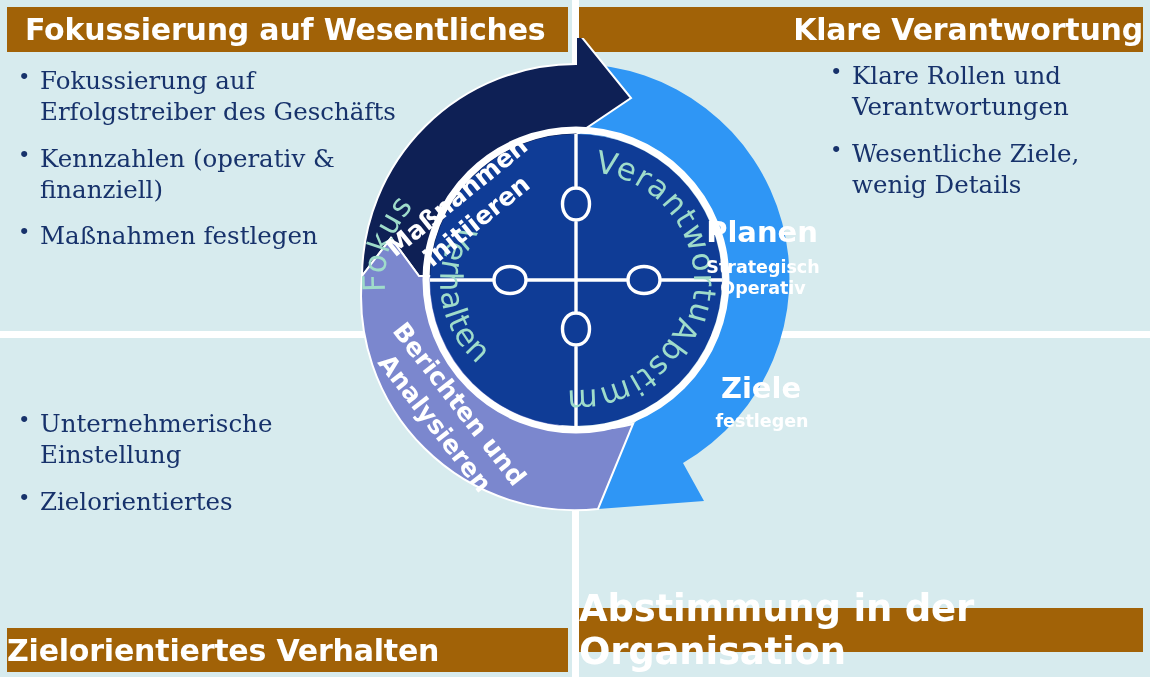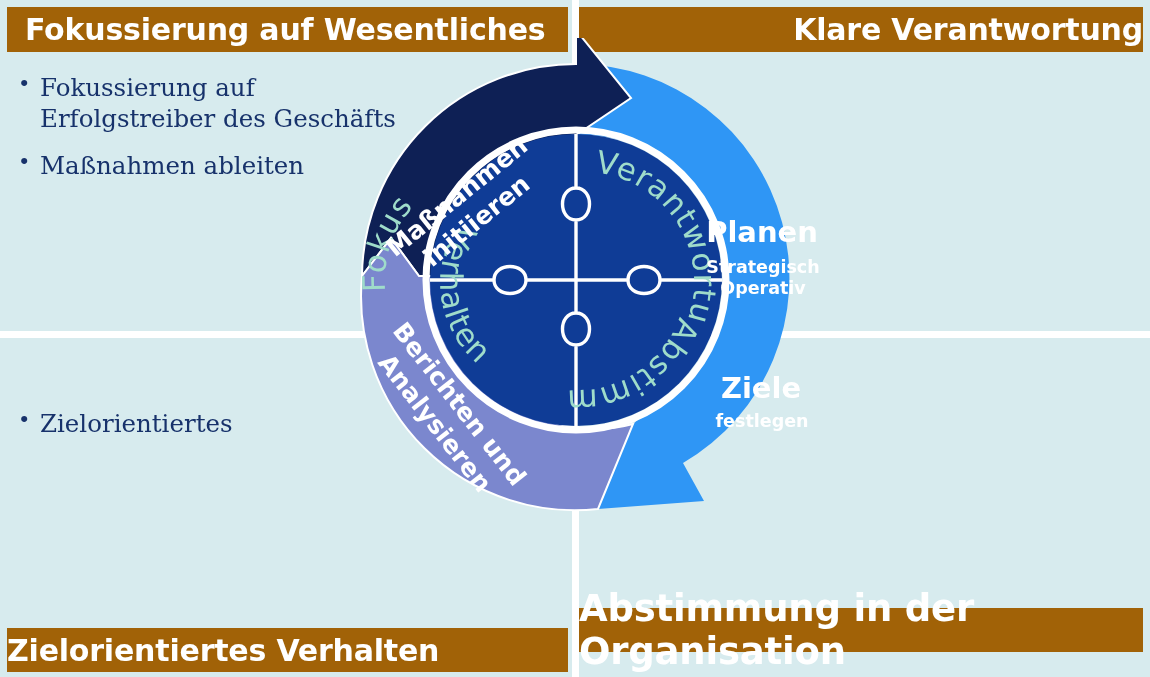--- a/index.html
+++ b/index.html
@@ -43,21 +43,21 @@
     position:relative;
     padding-left:24px;
     margin-bottom:15px;
   }
   .bullets .li:before{
     content:"\2022";
     position:absolute;left:2px;top:-1px;
     font-size:21px;
     color:#17326b;
   }
-  .list-tl{left:16px;top:72px;width:390px;}
+  .list-tl{left:16px;top:65px;width:390px;}
   .list-tr{left:828px;top:60px;width:320px;}
   .list-bl{left:16px;top:408px;width:330px;}
   .list-br{left:828px;top:402px;width:322px;}
 
   
   #wheel{position:absolute;left:276px;top:38px;width:600px;height:580px;}
   .lbl-outer{fill:#ffffff;font-weight:bold;font-size:25px;font-family:"DejaVu Sans", sans-serif;}
   .lbl-big{fill:#ffffff;font-weight:bold;font-size:29px;font-family:"DejaVu Sans", sans-serif;}
   .lbl-sm{fill:#ffffff;font-weight:bold;font-size:17.5px;font-family:"DejaVu Sans", sans-serif;}
   .lbl-piece{fill:#9fdcca;font-size:31px;font-family:"DejaVu Sans", sans-serif;letter-spacing:1px;}
@@ -78,25 +78,31 @@
   </div>
   <div class="bar bar-bot-left">
     <span>Zielorientiertes Verhalten</span>
   </div>
   <div class="bar bar-bot-right">
     <span>Abstimmung in der Organisation</span>
   </div>
 
   <div class="bullets list-tl">
     <div class="li">Fokussierung auf Erfolgstreiber des Geschäfts</div>
-    <div class="li">Maßnahmen ableiten</div>
-  </div>
-
+    <div class="li">Kennzahlen (operativ &amp; finanziell)</div>
+    <div class="li">Maßnahmen festlegen</div>
+  </div>
+
+  <div class="bullets list-tr">
+    <div class="li">Klare Rollen und Verantwortungen</div>
+    <div class="li">Wesentliche Ziele, wenig Details</div>
+  </div>
 
   <div class="bullets list-bl">
+    <div class="li">Unternehmerische Einstellung</div>
     <div class="li">Zielorientiertes</div>
   </div>
 
 
   <svg id="wheel" viewBox="0 0 600 580">
 
     <g>
       <path fill="#2f96f5" d="M 300 26
                A 214 214 0 0 1 407 425
                L 428 463

